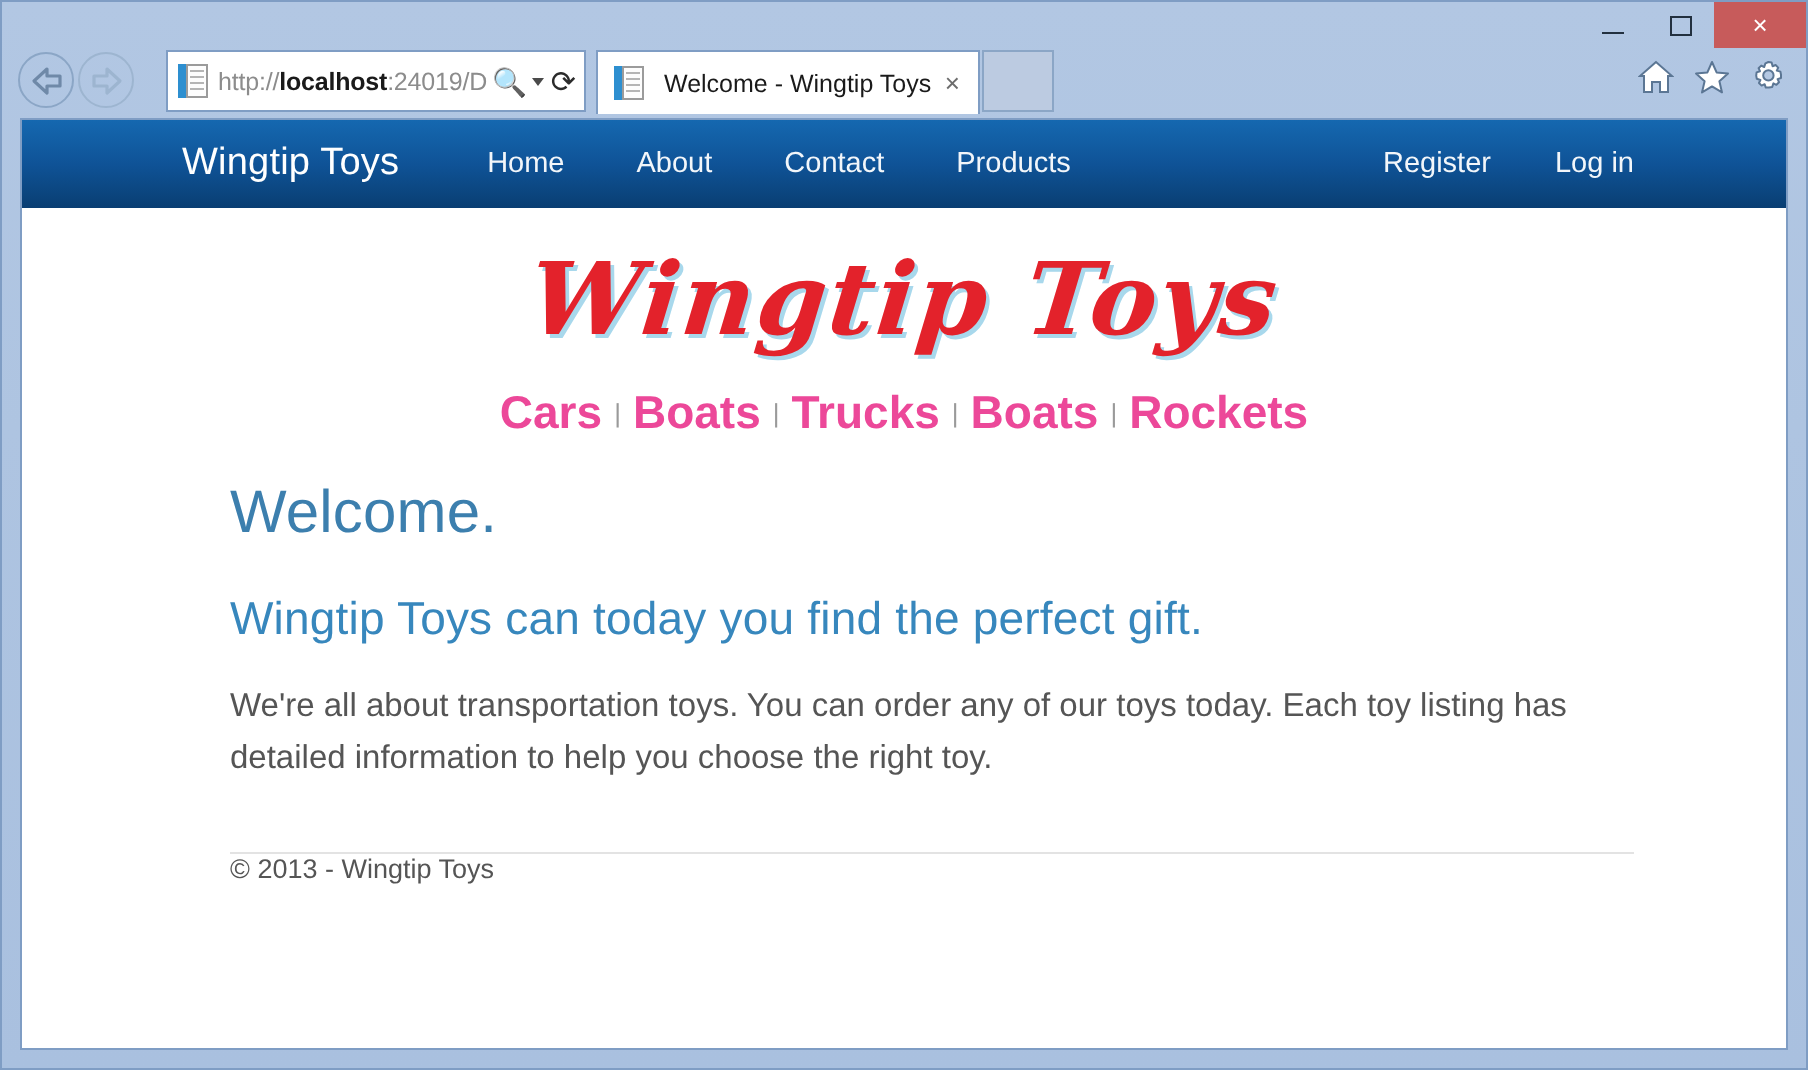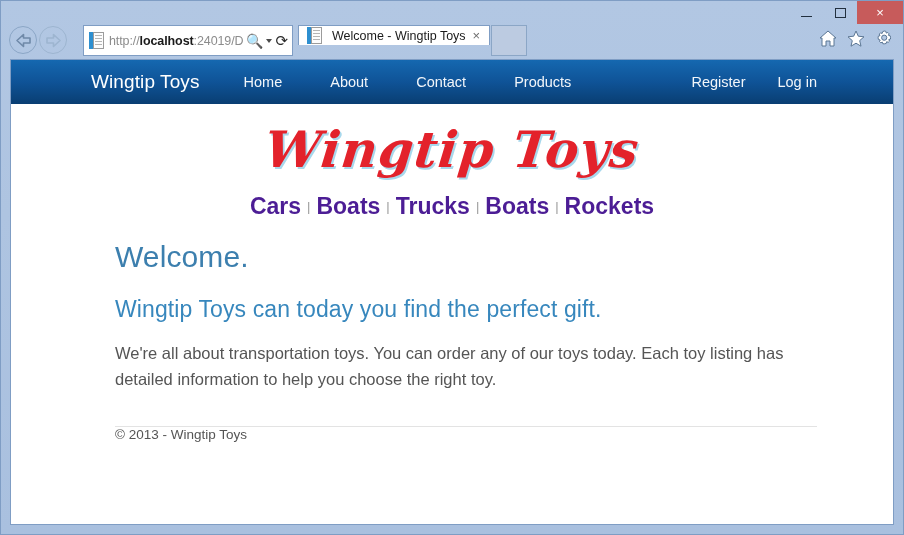--- a/index.html
+++ b/index.html
@@ -167,21 +167,21 @@
   
   .tabstrip {
     position: absolute;
     left: 297px;
     top: 2px;
     display: flex;
     align-items: flex-start;
   }
   .tab {
     width: 192px;
-    height: 20px;
+    height: 32px;
     background: #ffffff;
     border: 1px solid #7f9dc4;
     border-bottom: none;
     box-sizing: border-box;
     display: flex;
     align-items: center;
     padding: 0 6px 0 8px;
   }
   .tab-title {
     font-size: 12.5px;
@@ -241,21 +241,21 @@
     color: #ffffff;
     font-size: 19px;
     margin-left: 80px;
     letter-spacing: 0.1px;
     white-space: nowrap;
   }
   .navlinks {
     display: flex;
     align-items: center;
     margin-left: 28px;
-    gap: 16px;
+    gap: 4px;
   }
   .navlinks a, .navright a {
     color: #f2f6fa;
     font-size: 14.5px;
     text-decoration: none;
     padding: 0 16px;
     white-space: nowrap;
   }
   .navright {
     position: absolute;
@@ -283,21 +283,21 @@
   }
 
   
   .cats {
     text-align: center;
     padding-top: 10px;
     padding-bottom: 6px;
     font-size: 0;
   }
   .cats a {
-    color: #4c1d95;
+    color: #ec4899;
     font-size: 23px;
     font-weight: bold;
     text-decoration: none;
     padding: 0 3px;
   }
   .cats .sep {
     display: inline-block;
     font-size: 13px;
     color: #9a9a9a;
     padding: 0 3px;

